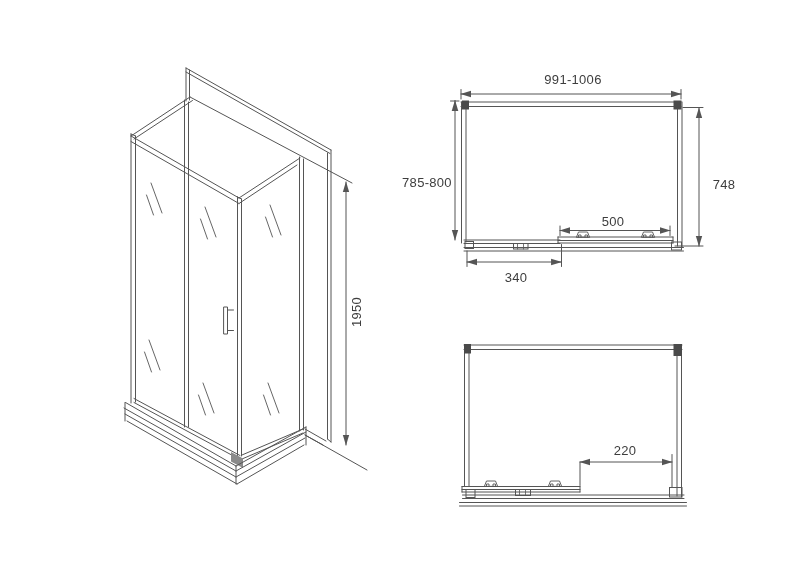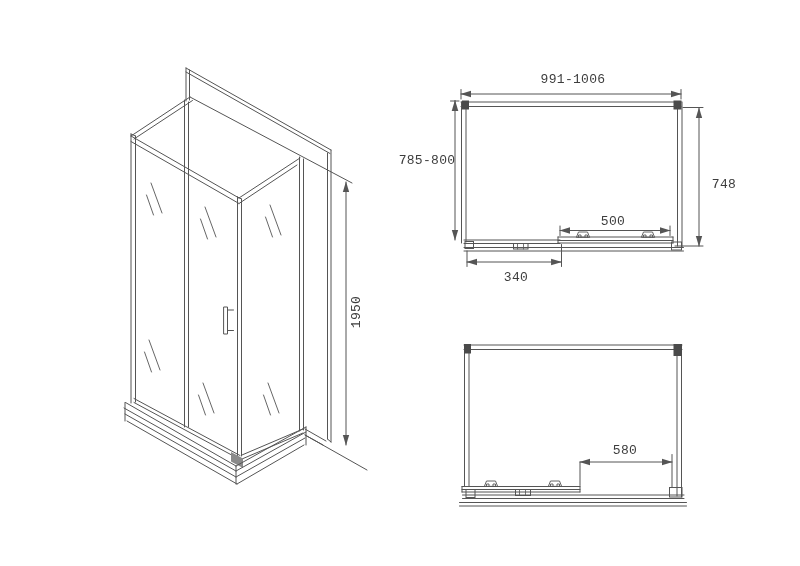--- a/index.html
+++ b/index.html
@@ -1,18 +1,18 @@
 <!DOCTYPE html>
 <html><head>
 <meta charset="utf-8">
 <style>
   html,body{margin:0;padding:0;background:#fff;}
   .canvas{
     position:relative;width:800px;height:566px;background:#ffffff;
-    font-family:Liberation Mono, monospace;overflow:hidden;
+    font-family:Liberation Sans, sans-serif;overflow:hidden;
   }
   svg{position:absolute;left:0;top:0;}
   .dim{
     position:absolute;font-size:13px;color:#3d3d3d;white-space:nowrap;
     transform:translate(-50%,-50%);letter-spacing:0.3px;
   }
   .dim.vert{transform:translate(-50%,-50%) rotate(-90deg);}
 </style>
 </head>
 <body>
@@ -192,19 +192,19 @@
     </g>
     <g>
       <path d="M580,462 L580,485.5"></path>
       <path d="M672,454.5 L672,487"></path>
       <path d="M580,462 L672,462" marker-start="url(#ah)" marker-end="url(#ah)"></path>
     </g>
   </g>
 </svg>
 
   <span class="dim" style="left:573px;top:79px">991-1006</span>
-  <span class="dim" style="left:427px;top:160px">785-800</span>
+  <span class="dim" style="left:427px;top:182px">785-800</span>
   <span class="dim" style="left:724px;top:184px">748</span>
   <span class="dim" style="left:613px;top:221px">500</span>
   <span class="dim" style="left:516px;top:277px">340</span>
-  <span class="dim" style="left:625px;top:450px">580</span>
+  <span class="dim" style="left:625px;top:450px">220</span>
   <span class="dim vert" style="left:356px;top:312px">1950</span>
 </div>
 
 </body></html>

